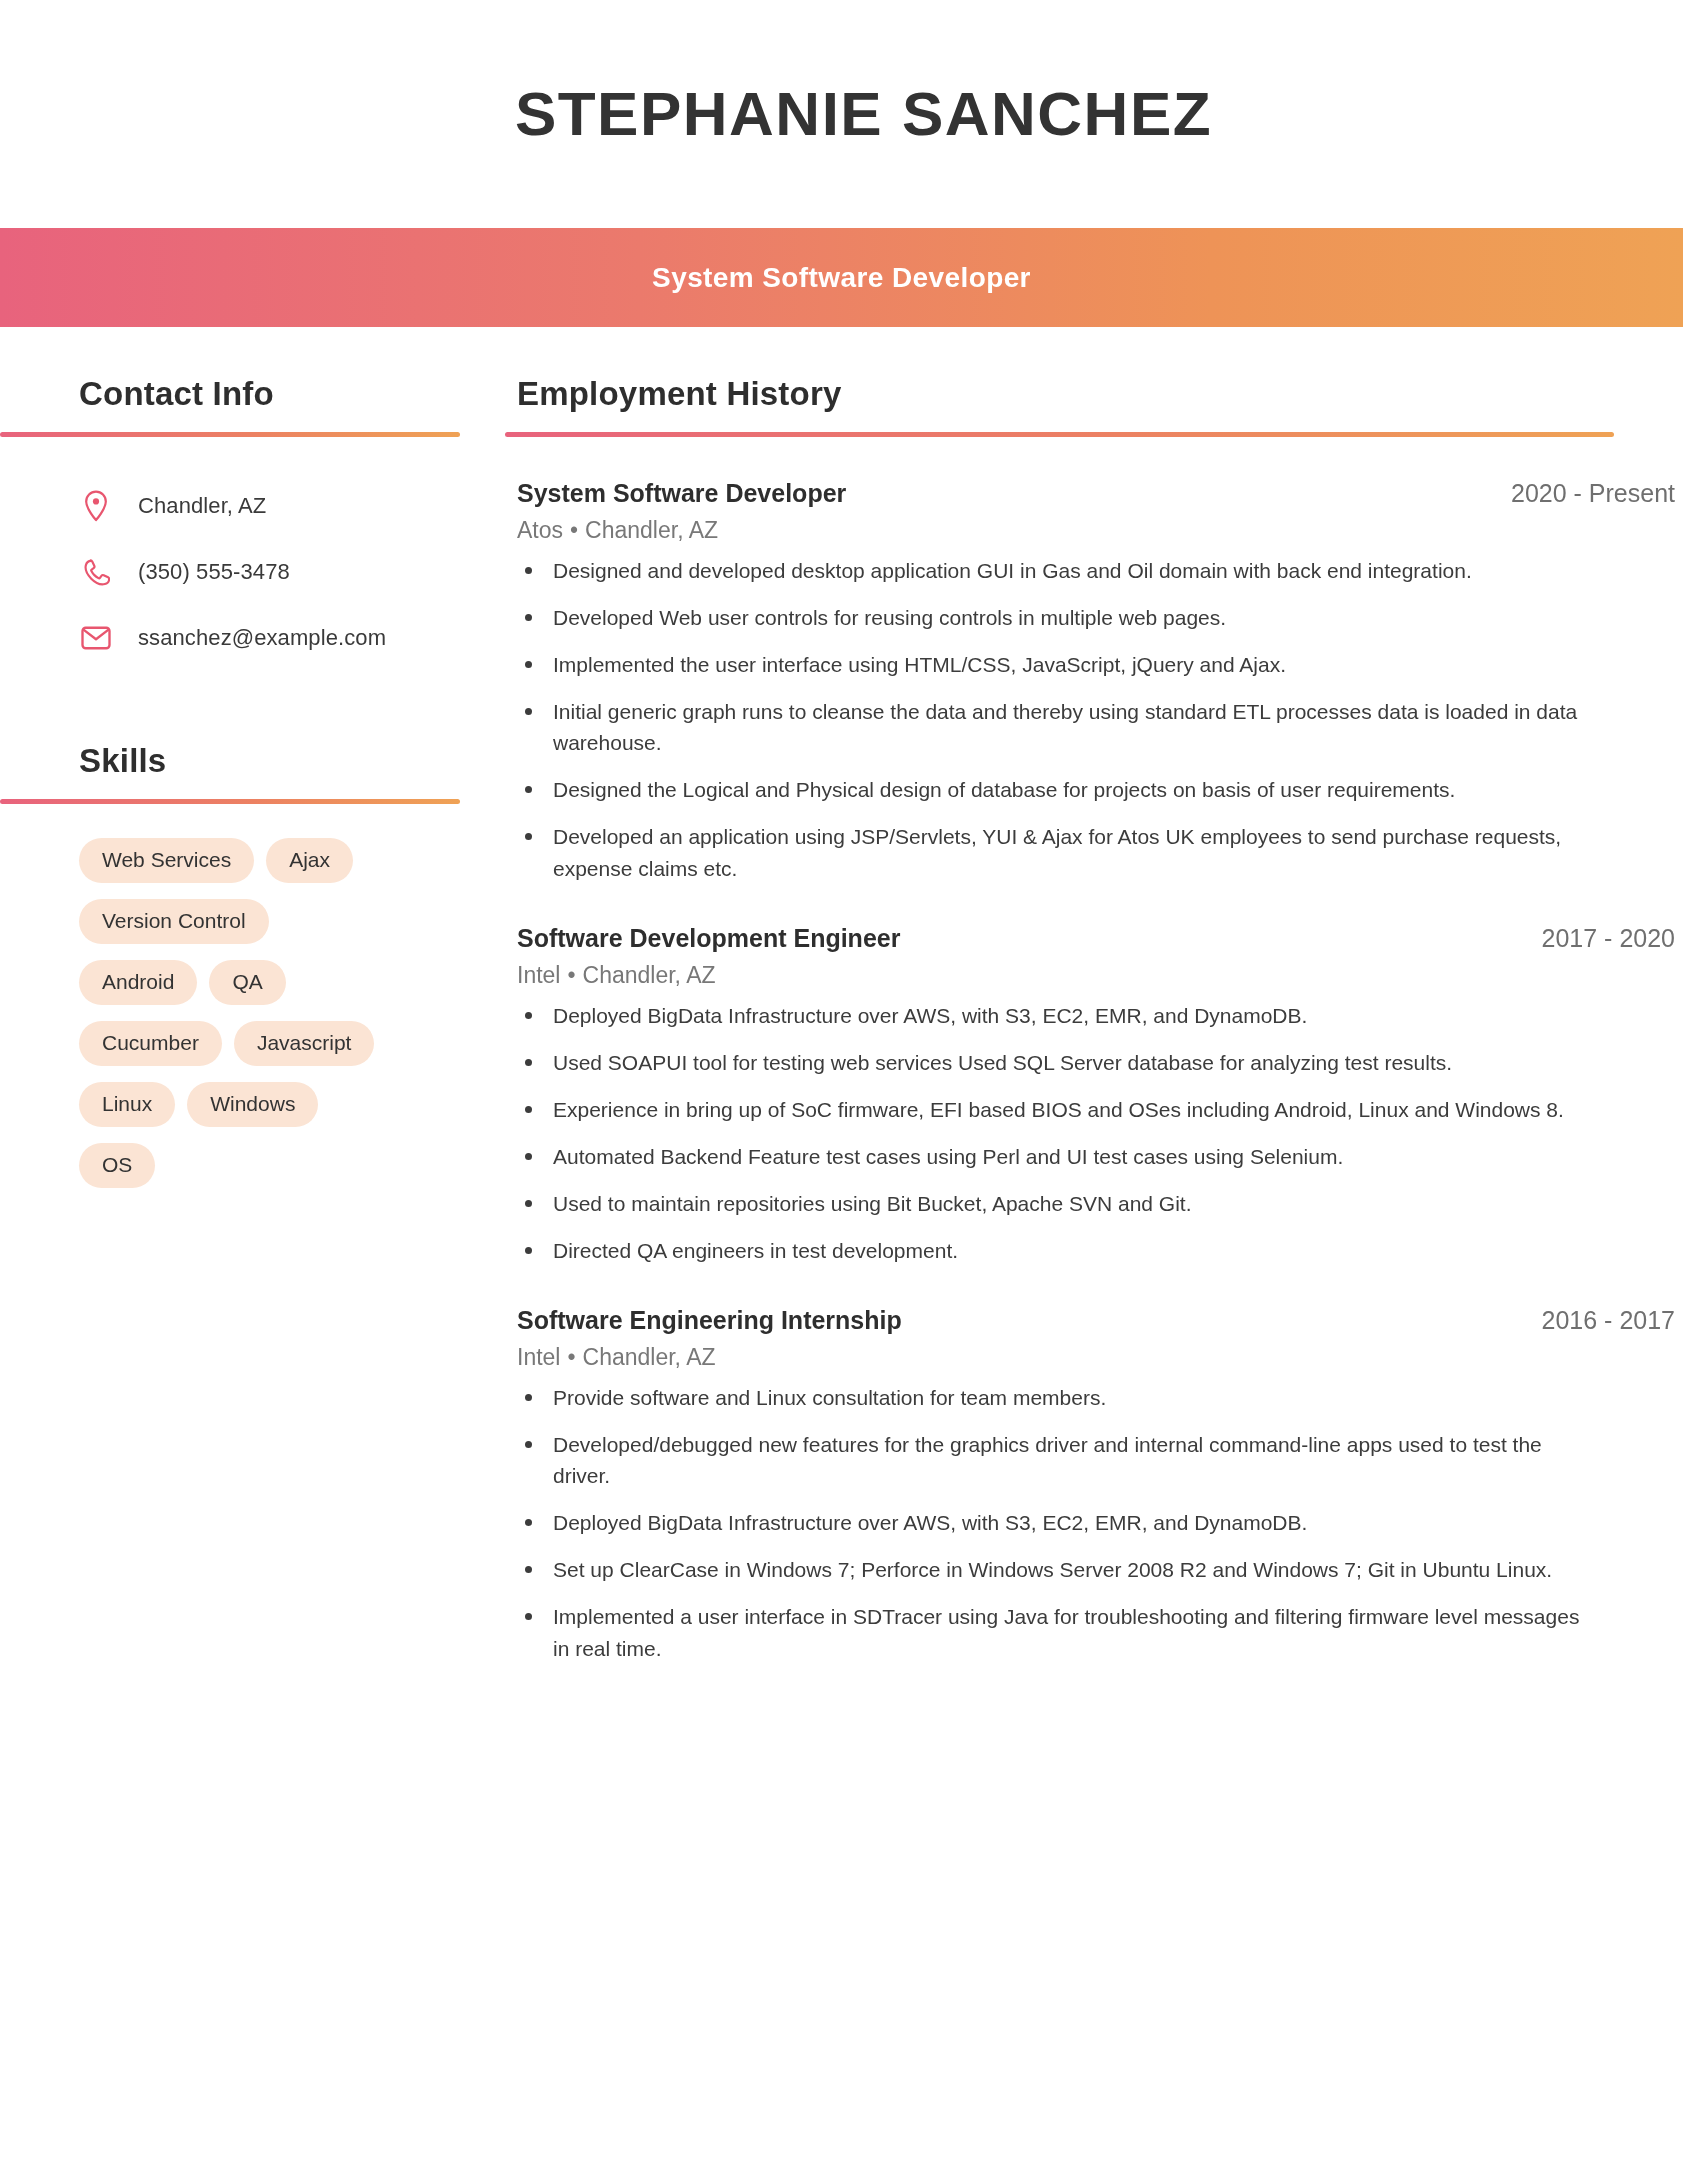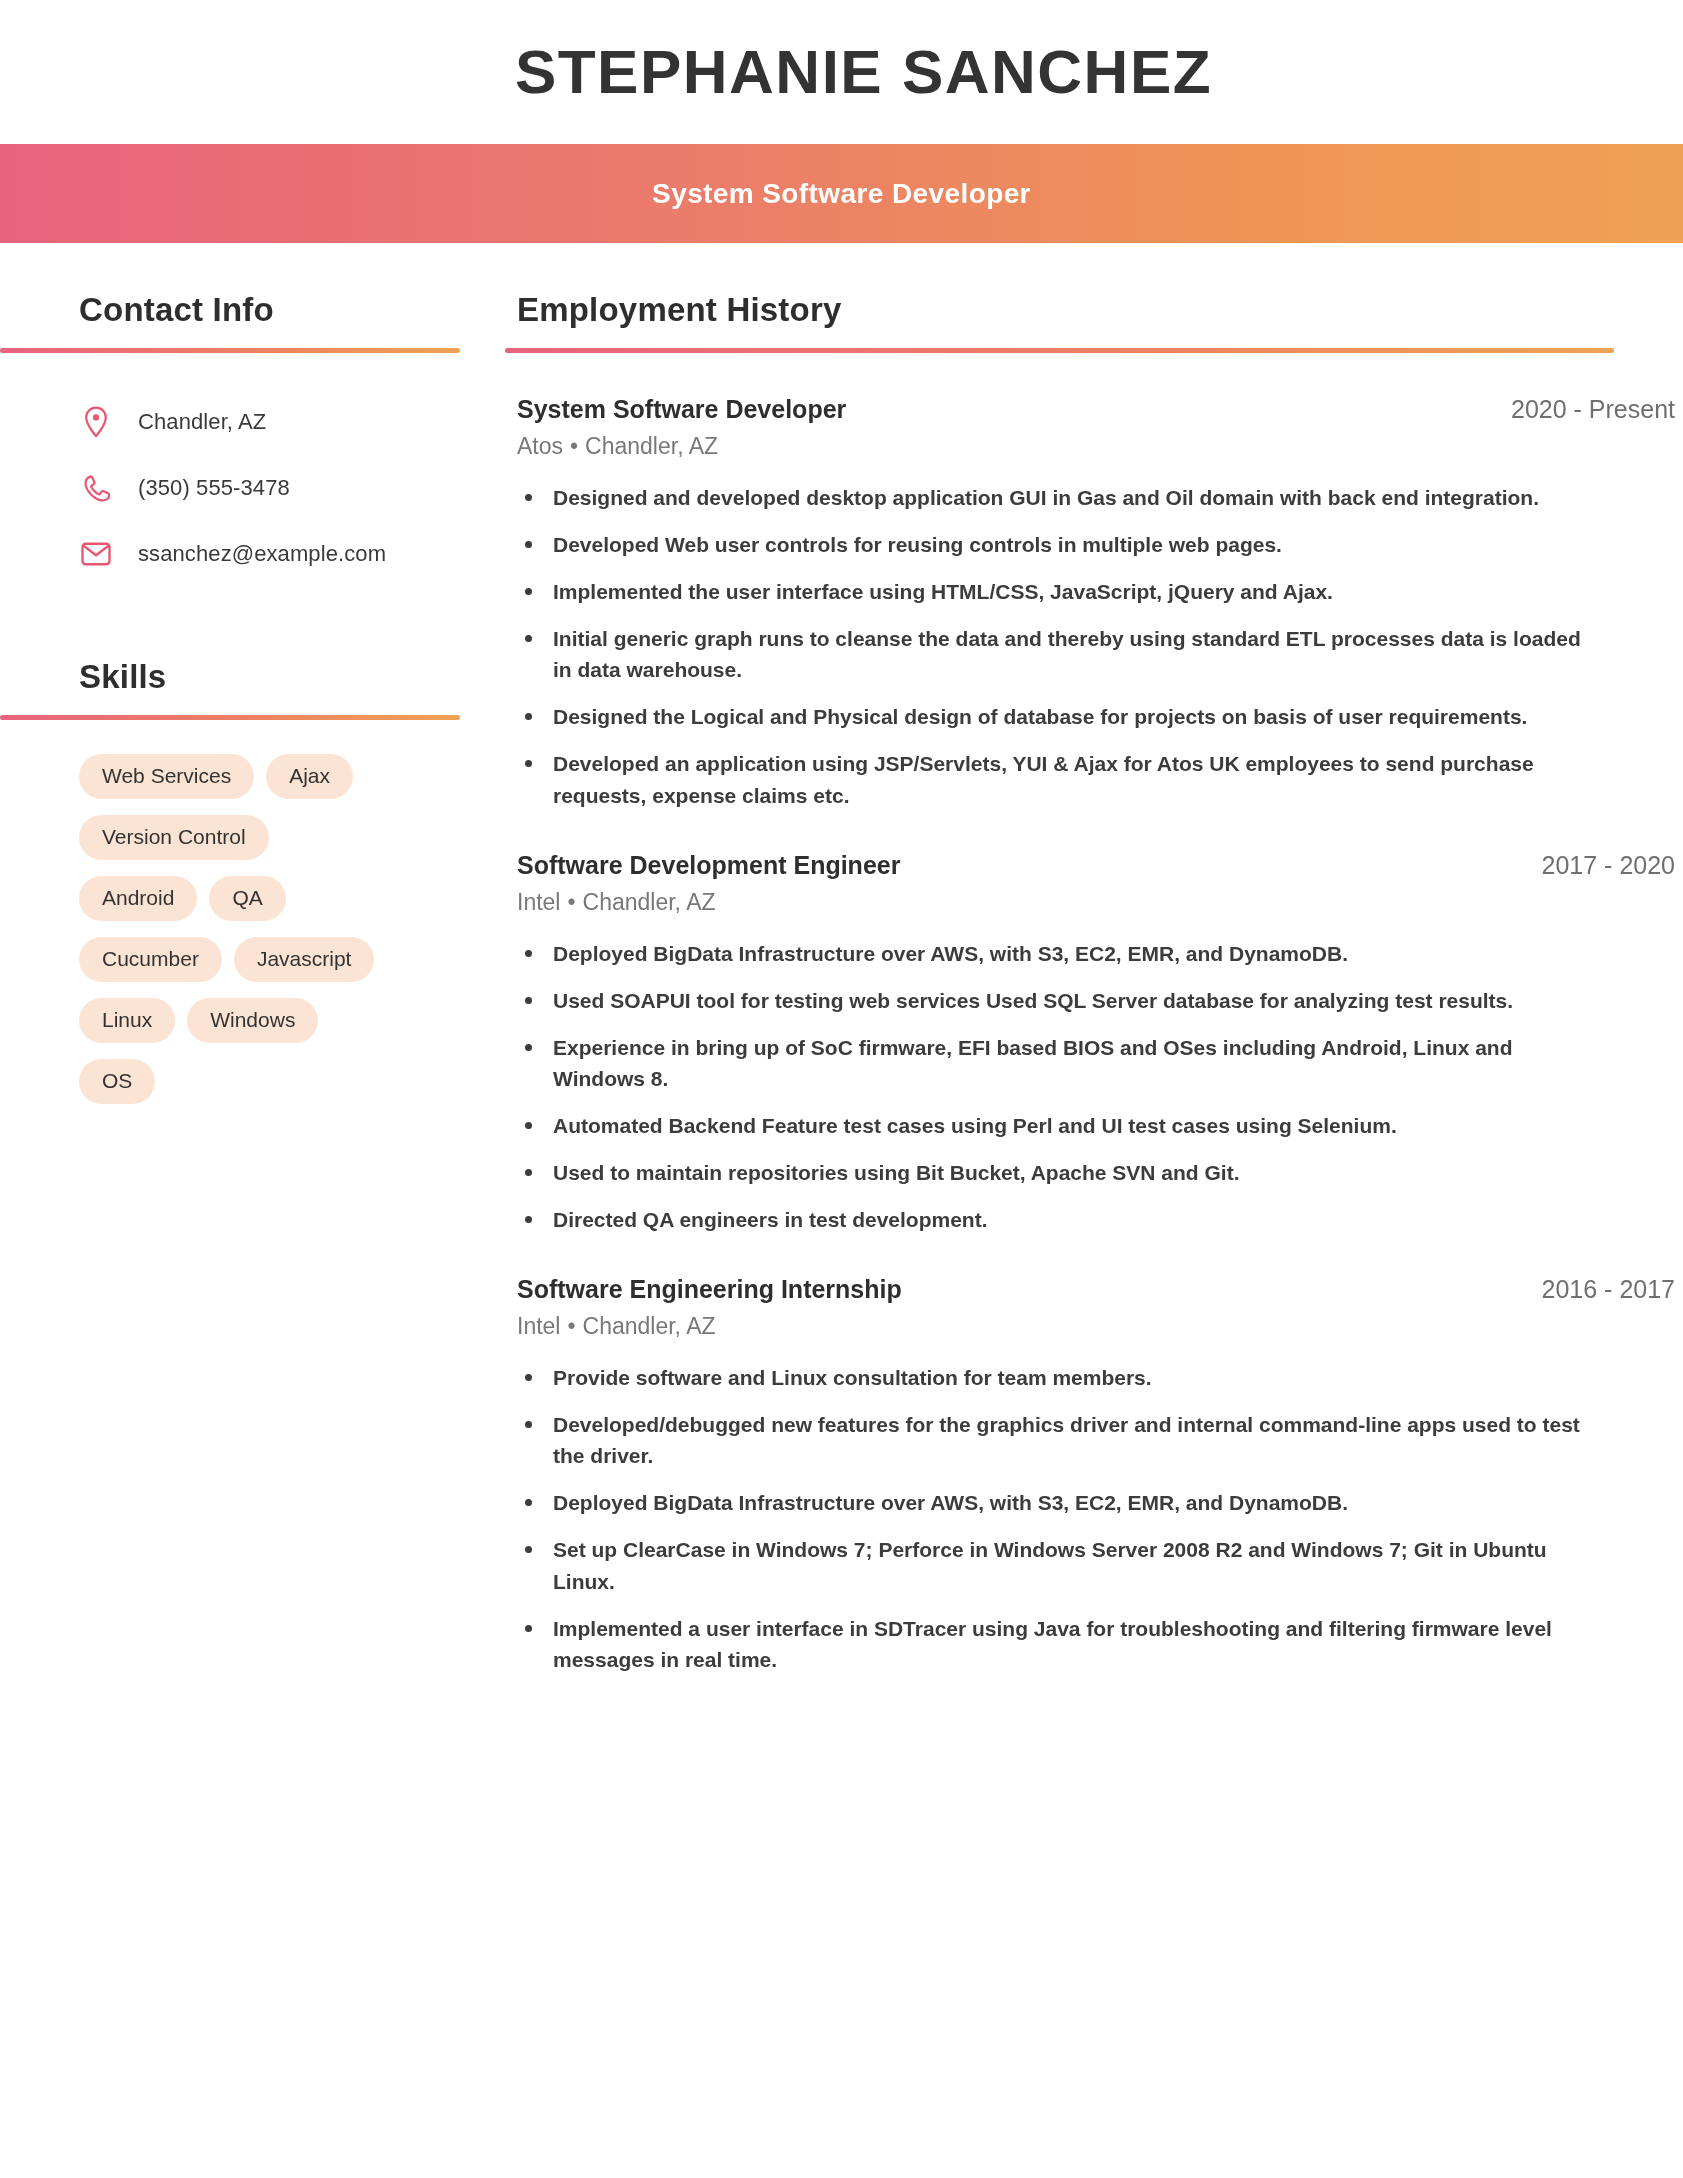--- a/index.html
+++ b/index.html
@@ -12,21 +12,21 @@
 
   body {
     font-family: "Liberation Sans", sans-serif;
     color: #333333;
     position: relative;
     overflow: hidden;
   }
 
   
   .header-name-block {
-    height: 144px;
+    height: 228px;
     display: flex;
     align-items: center;
     justify-content: center;
     background: #ffffff;
     padding-left: 44px;
   }
 
   .full-name {
     font-size: 62px;
     font-weight: bold;
@@ -171,23 +171,22 @@
 
   .job-meta {
     margin-top: 9px;
     font-size: 23px;
     color: #787878;
   }
 
   .job-meta .sep { padding: 0 7px; }
 
   .bullets {
-    margin-top: 22px;
+    margin-top: 11px;
     list-style: none;
-    font-weight: bold;
   }
 
   .bullets li {
     position: relative;
     padding-left: 36px;
     margin-bottom: 16px;
     font-size: 21px;
     line-height: 1.48;
     color: #3c3c3c;
     max-width: 1079px;

